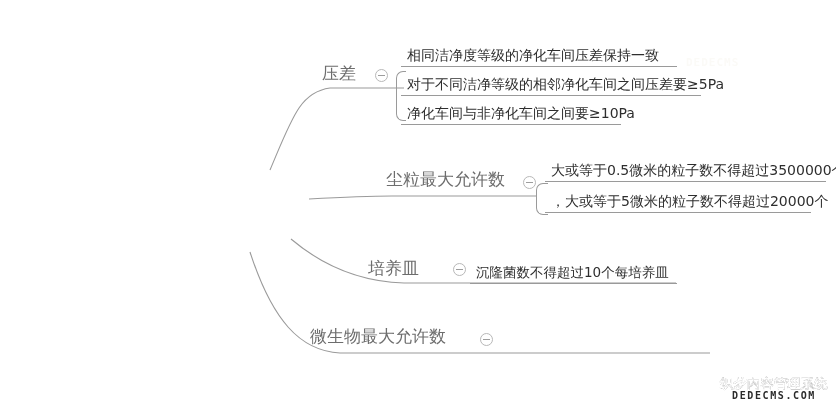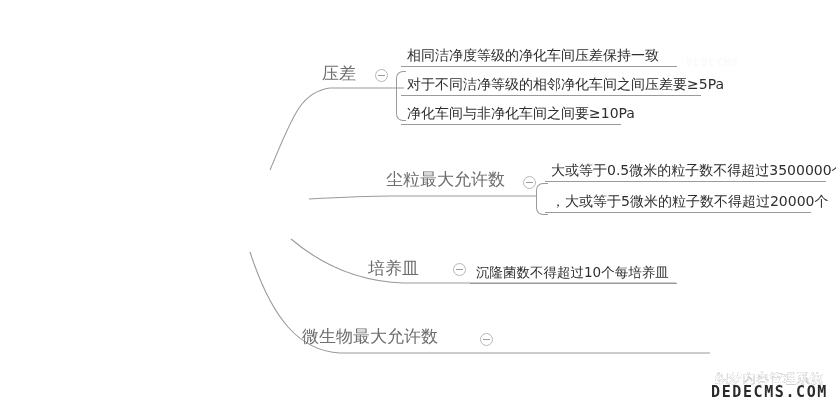--- a/index.html
+++ b/index.html
@@ -130,21 +130,21 @@
   .watermark-main .wm-cn {
     font-size: 13px;
     font-weight: bold;
     color: #2b2b2b;
     letter-spacing: 0.5px;
     font-family: "DejaVu Sans", "Liberation Sans", sans-serif;
     display: block;
     -webkit-text-stroke: 0.3px #ffffff;
   }
   .watermark-main .wm-en {
-    font-size: 15px;
+    font-size: 10px;
     font-weight: bold;
     color: #2b2b2b;
     letter-spacing: 1.6px;
     font-family: "DejaVu Sans Mono", "Liberation Mono", monospace;
     display: block;
   }
   .watermark-faint {
     position: absolute;
     left: 686px;
     top: 56px;
@@ -214,21 +214,21 @@
   <div class="branch-label" style="left:368px; top:257px;">培养皿</div>
   <div class="collapse-toggle" style="left:453px; top:263px;"></div>
 
   <div class="subgroup" style="left:470px; top:264px;">
     <div class="subitem" style="width:207px; height:20px; font-size:13.5px;">
       <span class="txt">沉隆菌数不得超过10个每培养皿</span>
       <span class="underline" style="width:207px;"></span>
     </div>
   </div>
 
-  <div class="branch-label" style="left:302px; top:325px;">微生物最大允许数</div>
+  <div class="branch-label" style="left:310px; top:325px;">微生物最大允许数</div>
   <div class="collapse-toggle" style="left:480px; top:333px;"></div>
 
 
   <div class="watermark-faint">DEDECMS</div>
 
   <div class="watermark-main">
     <span class="wm-cn">织梦内容管理系统</span>
     <span class="wm-en">DEDECMS.COM</span>
   </div>
 

